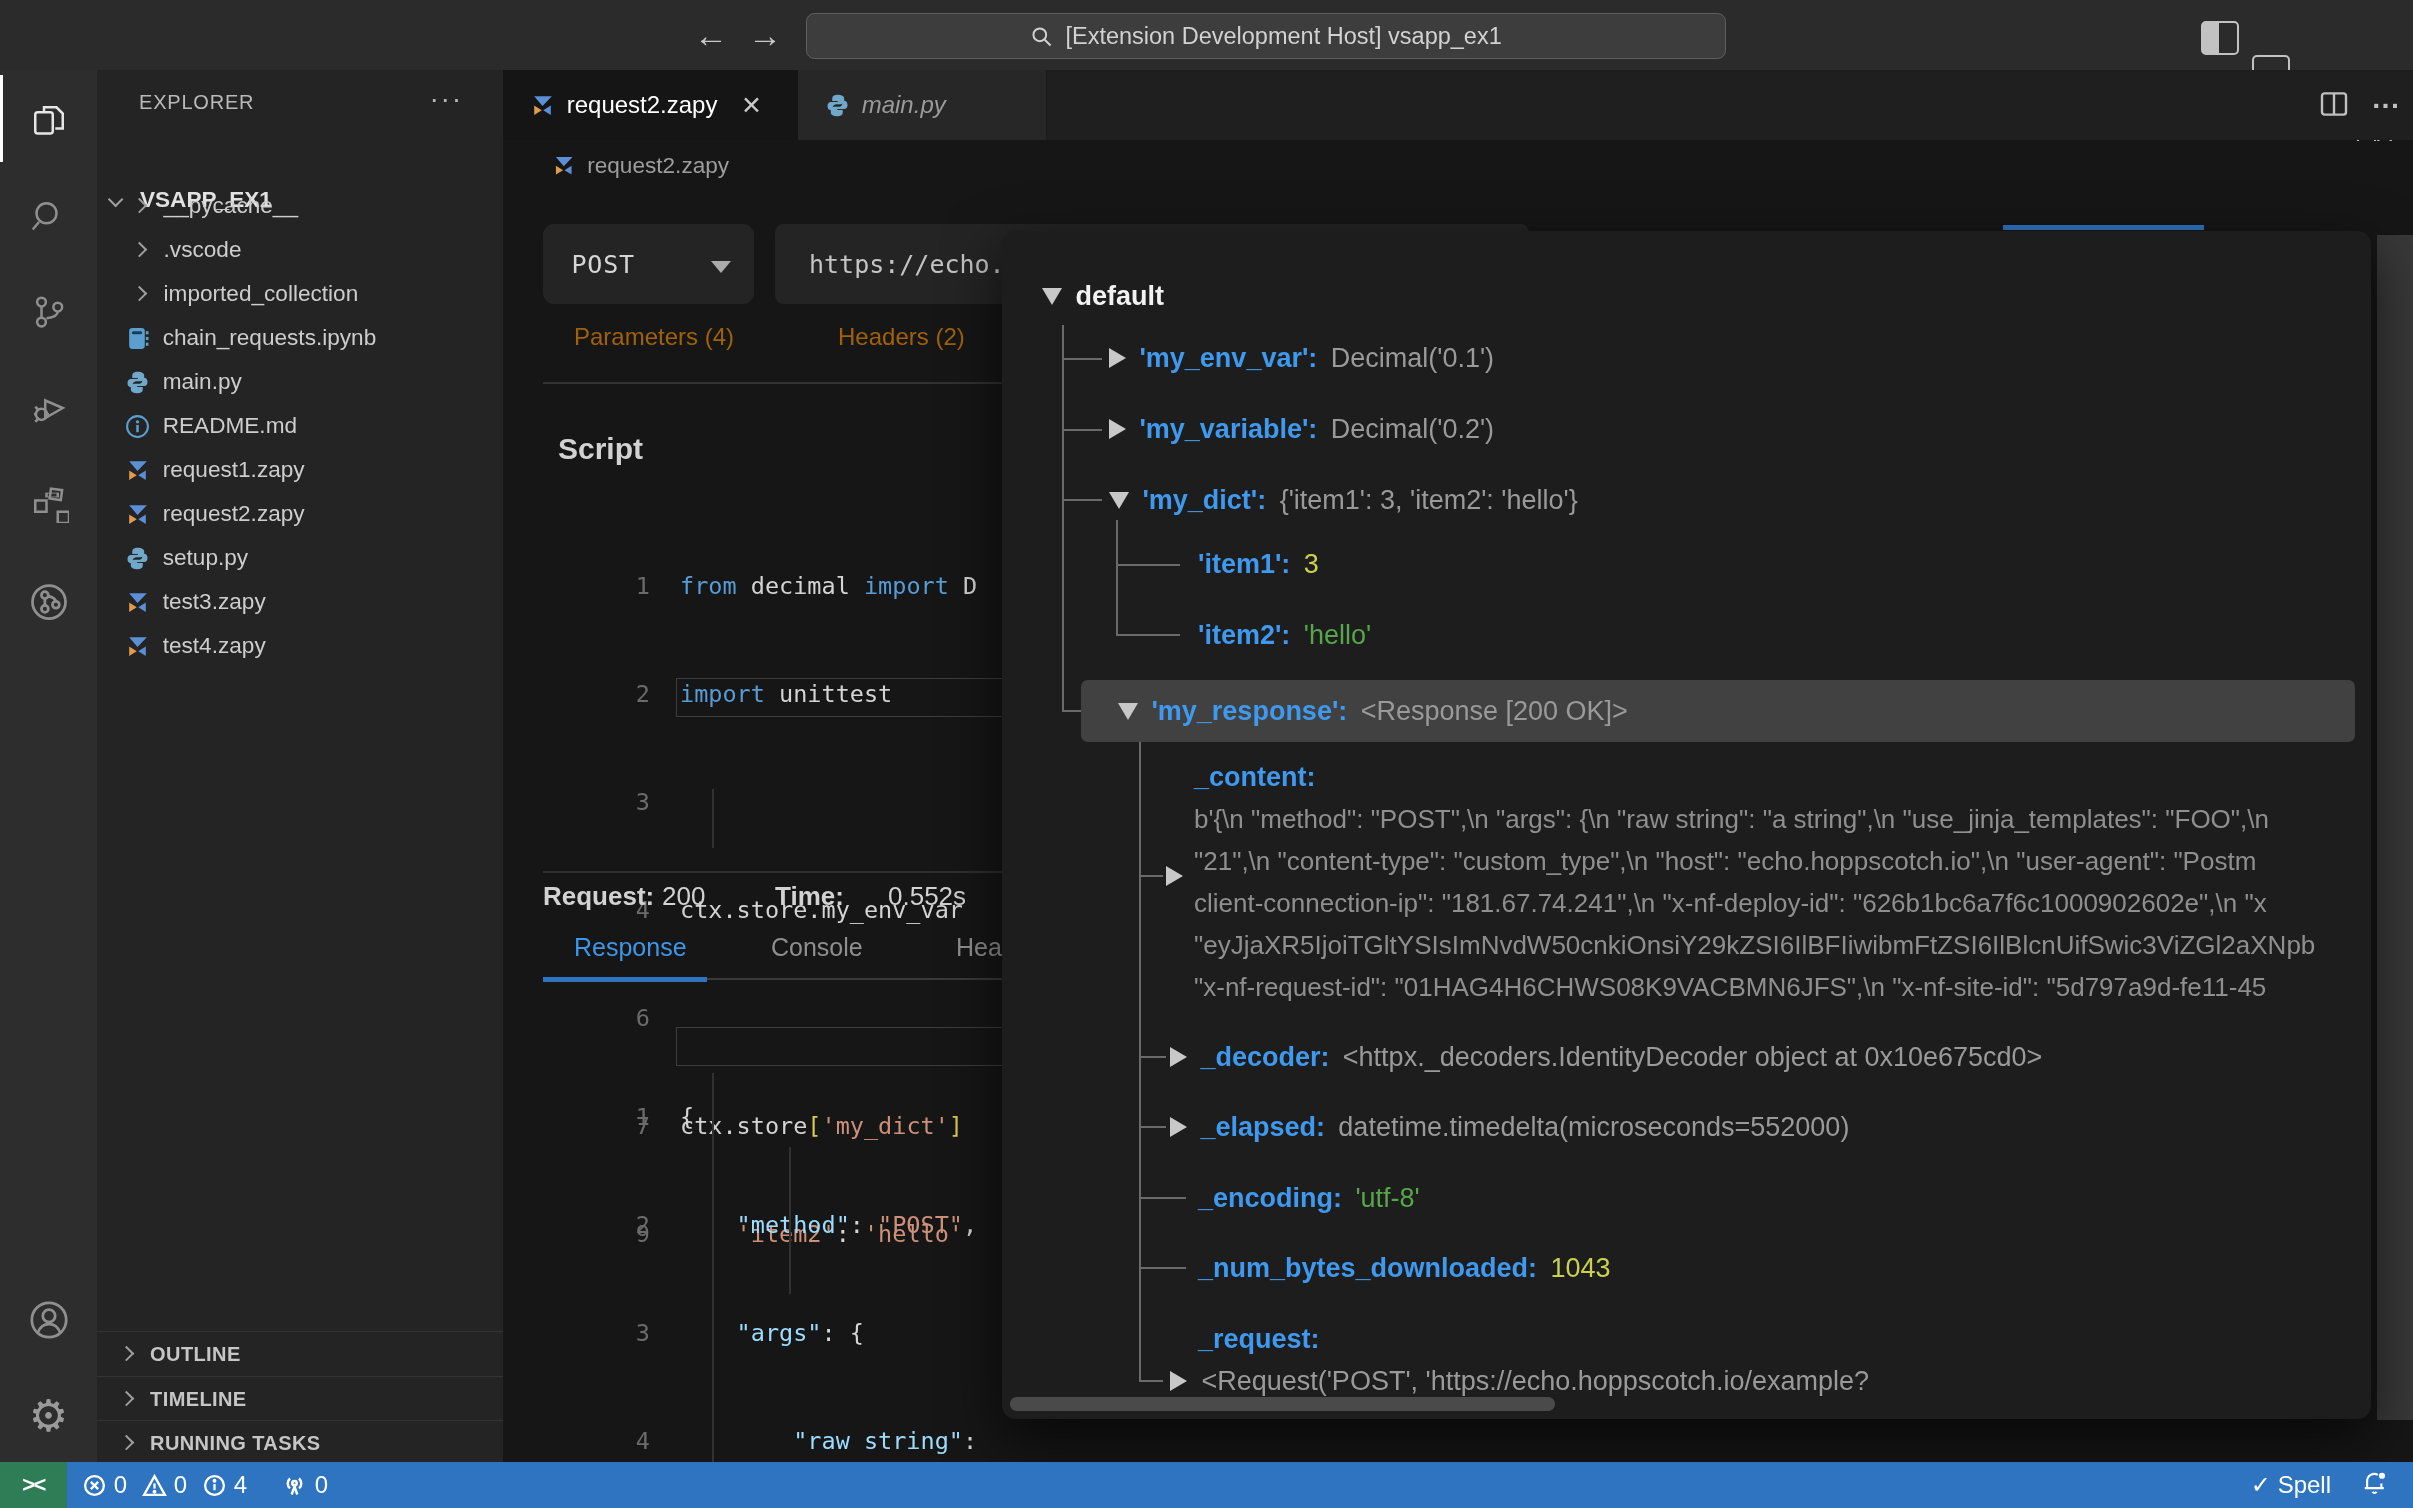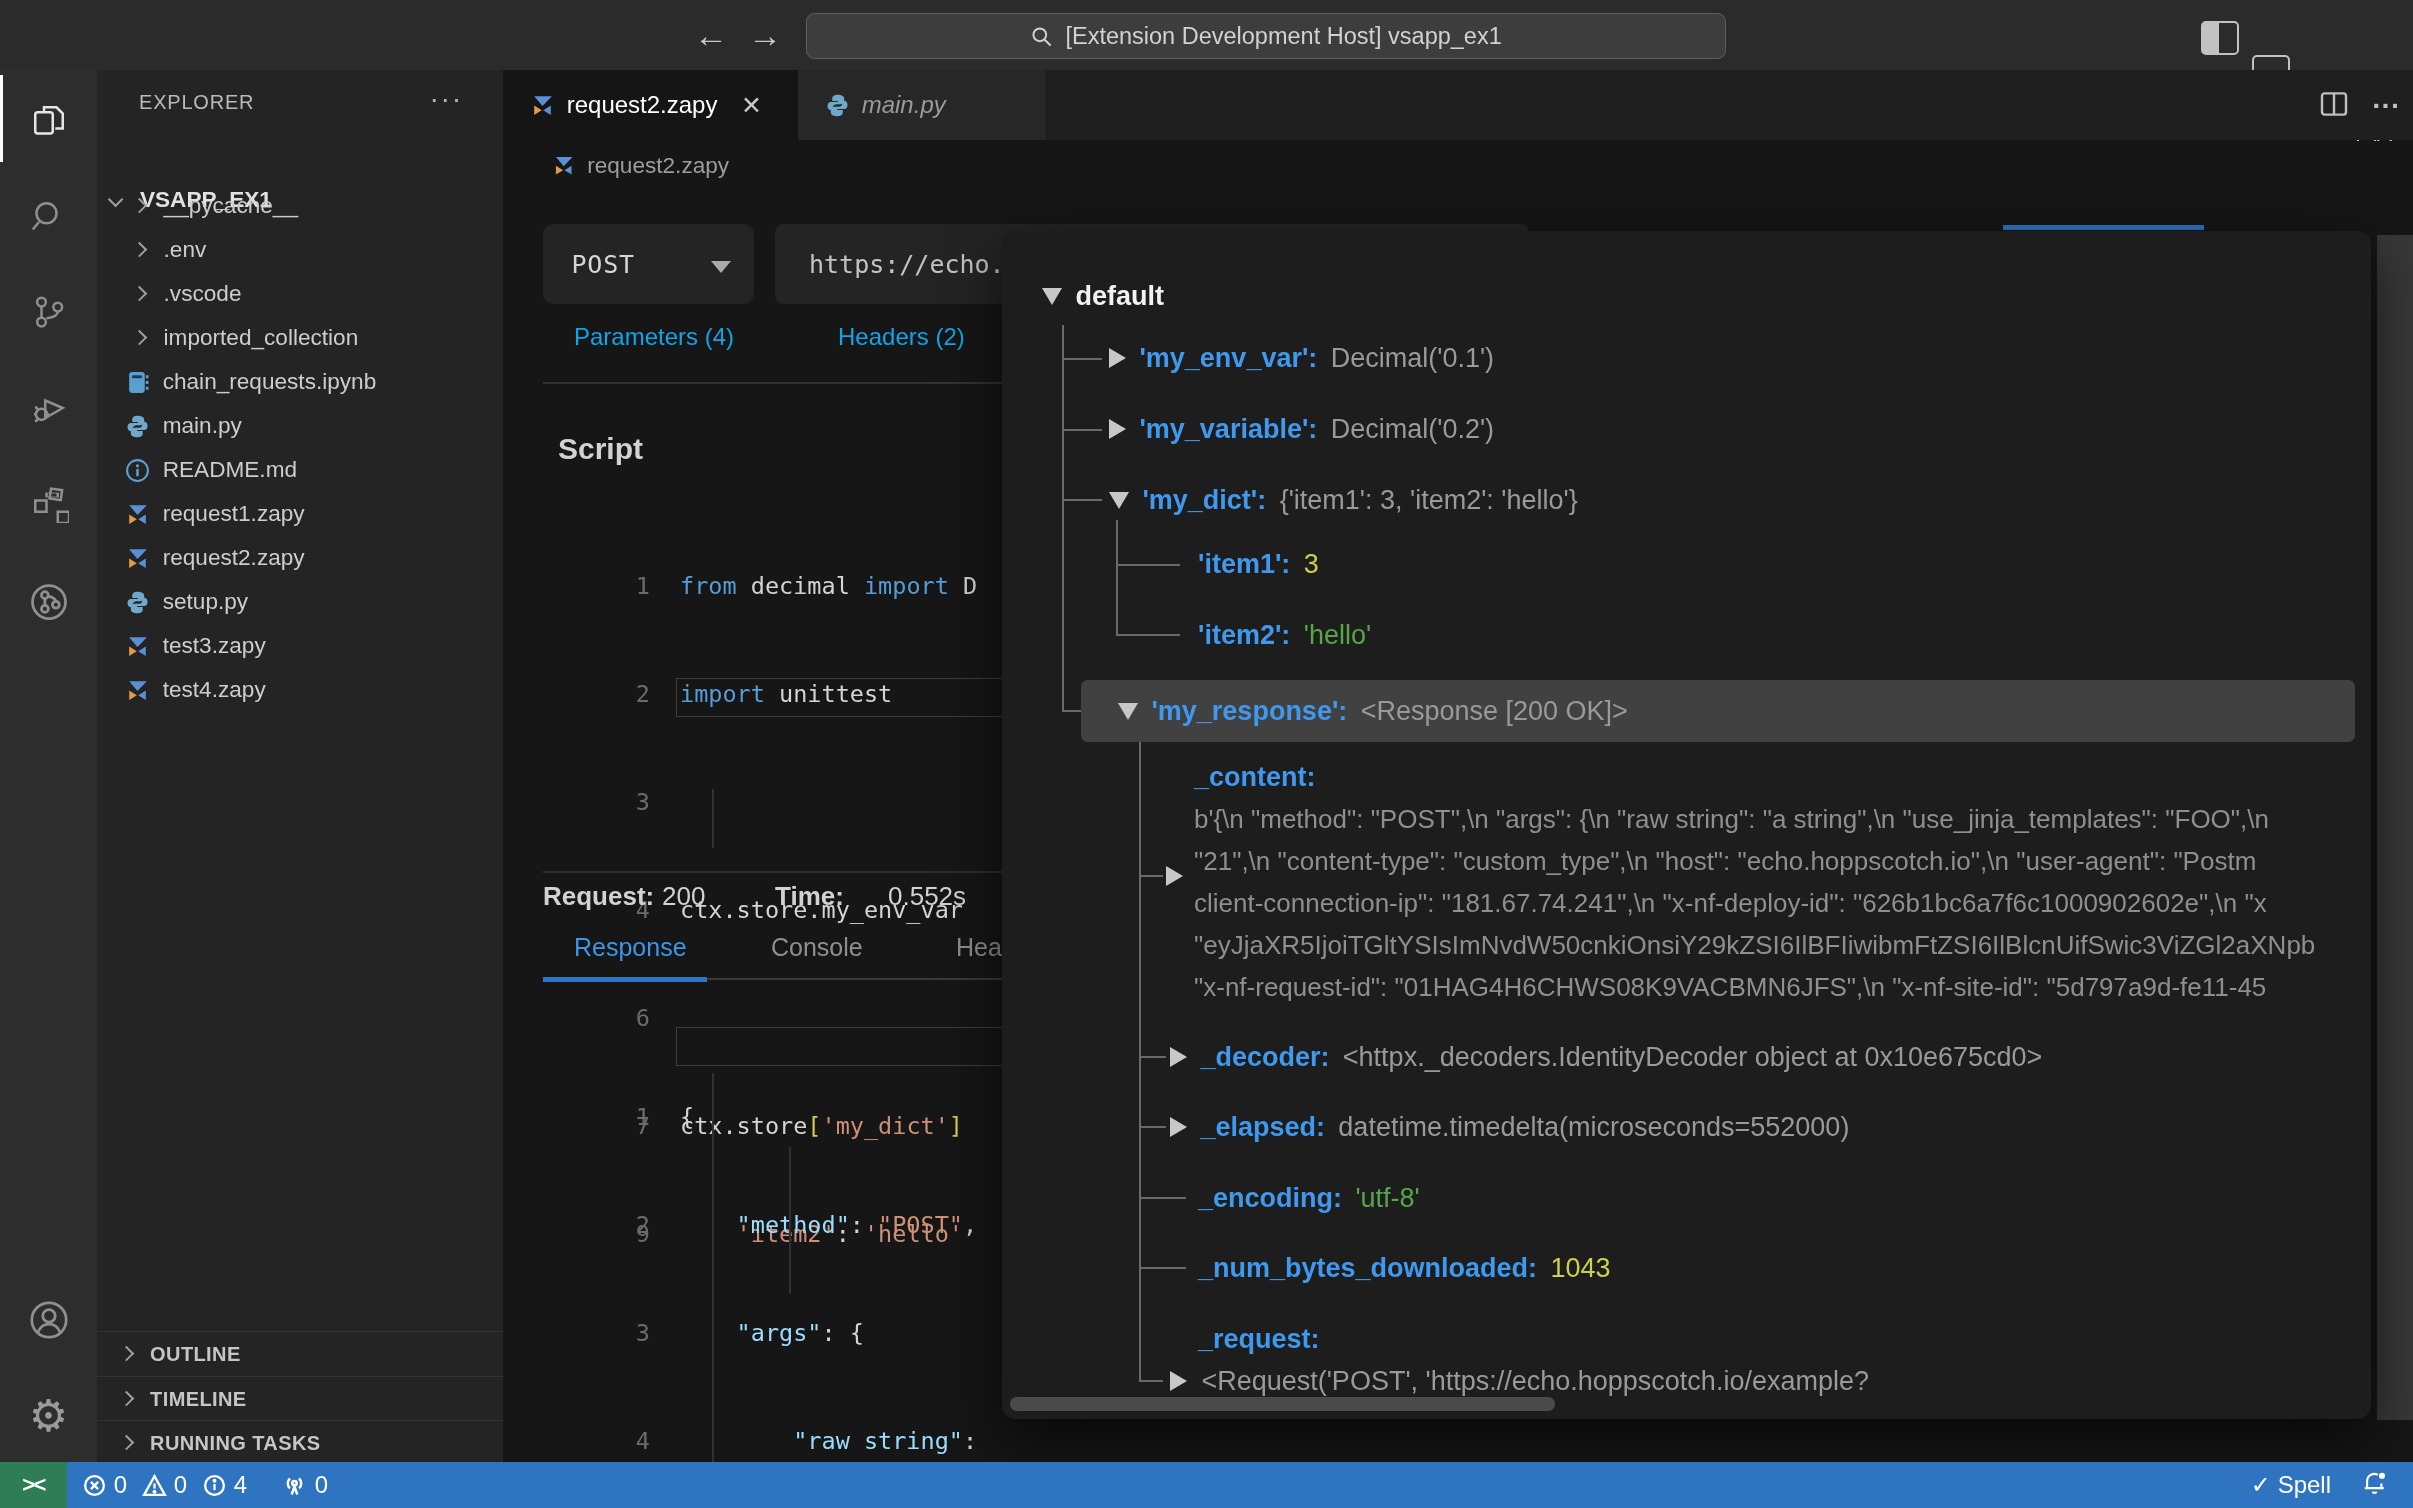--- a/index.html
+++ b/index.html
@@ -61,21 +61,21 @@
   #breadcrumb{left:503px;top:141px;width:1911px;height:49px;background:#161616;display:flex;align-items:center;}
   #breadcrumb .lab{font-size:22.6px;color:#9d9d9d;margin-left:11.7px;}
 
   
   #webview{left:503px;top:189px;width:1911px;height:1273px;background:#161616;}
   #method-box{position:absolute;left:40px;top:35px;width:211px;height:80px;background:#242424;border-radius:11px;display:flex;align-items:center;}
   #method-box .m{font-size:25px;color:#d6d6d6;margin-left:28.5px;letter-spacing:0.8px;font-family:"DejaVu Sans Mono",monospace;}
   #method-caret{position:absolute;left:168px;top:37px;width:0;height:0;border-left:10px solid transparent;border-right:10px solid transparent;border-top:12.6px solid #ababab;}
   #url-box{position:absolute;left:272px;top:35px;width:754px;height:80px;background:#242424;border-radius:8.4px;display:flex;align-items:center;}
   #url-box .u{font-size:25px;color:#c4c4c4;margin-left:34px;font-family:"DejaVu Sans Mono",monospace;}
-  .ptab{position:absolute;top:134px;font-size:24px;color:#0ea5e9;}
+  .ptab{position:absolute;top:134px;font-size:24px;color:#a16207;}
   #ptab-underline{position:absolute;left:40px;top:193px;width:459px;height:1.7px;background:#323232;}
   #script-title{position:absolute;left:55px;top:243px;font-size:30px;font-weight:600;color:#d2d2d2;}
 
   .code{font-family:"DejaVu Sans Mono",monospace;font-size:23.5px;line-height:36px;white-space:pre;color:#d4d4d4;}
   .ln{display:inline-block;width:101px;text-align:right;margin-right:30px;color:#6b6b6b;}
   .kw{color:#569cd6}.str{color:#ce9178}.num{color:#b5cea8}.ybr{color:#d9c855}.jkey{color:#9cdcfe}.pl{color:#d4d4d4}
   .curline{position:absolute;border:1.7px solid #3d3d3d;}
   .iguide{position:absolute;width:1.7px;background:#313131;}
 
   #divider1{position:absolute;left:40px;top:682px;width:459px;height:1.7px;background:#2e2e2e;}
@@ -211,24 +211,20 @@
       <span class="chev d" style="margin-left:13.4px"></span>
       <span id="root-label" style="margin-left:18.4px">VSAPP_EX1</span>
     </div>
     <div id="tree" class="abs">
       <div class="titem">
           <span class="chev r"></span>
           <span class="lab">__pycache__</span>
         </div>
       <div class="titem">
           <span class="chev r"></span>
-          <span class="lab">.env</span>
-        </div>
-      <div class="titem">
-          <span class="chev r"></span>
           <span class="lab">.vscode</span>
         </div>
       <div class="titem">
           <span class="chev r"></span>
           <span class="lab">imported_collection</span>
         </div>
       <div class="titem">
         <span class="ficon">
             <svg width="25" height="25" viewBox="0 0 24 24">
               <rect x="4" y="2" width="15" height="20" rx="3" fill="#5b9fd0"></rect>

